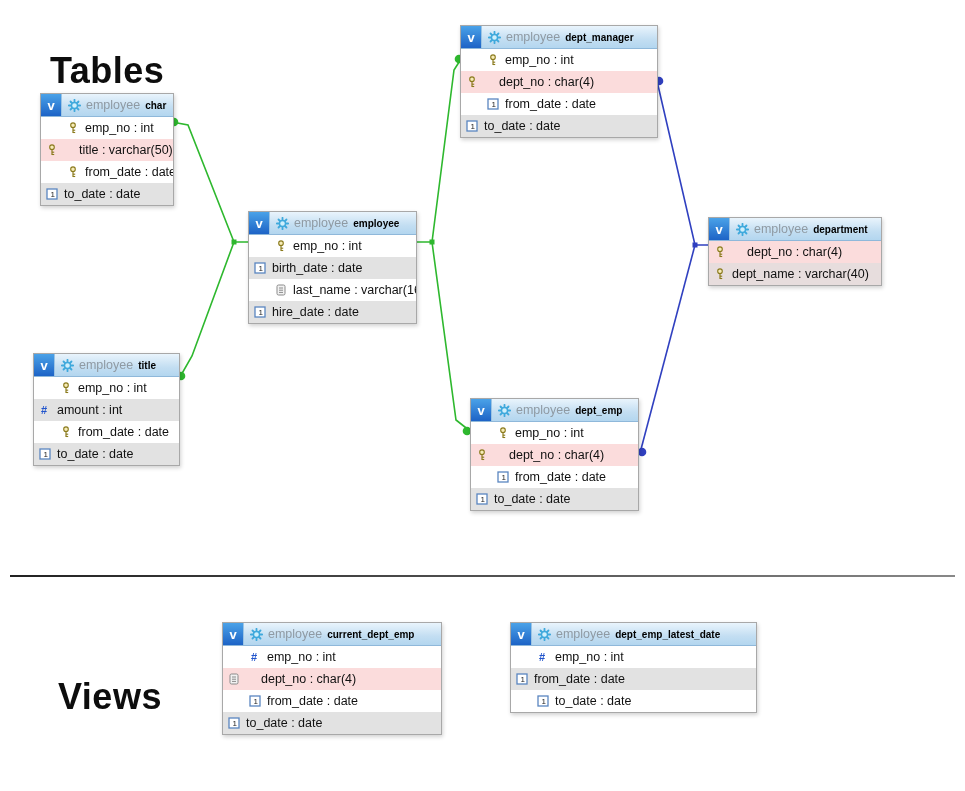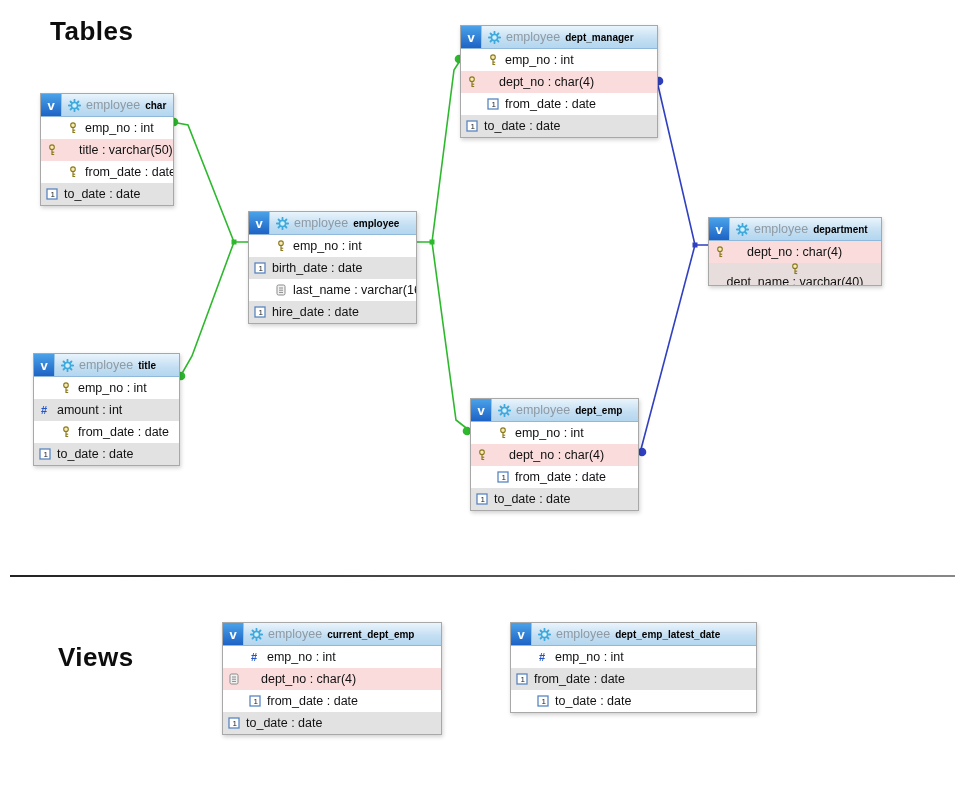--- a/index.html
+++ b/index.html
@@ -5,24 +5,25 @@
   html,body{margin:0;padding:0;background:#ffffff;}
   #canvas{
     position:relative;
     width:965px;height:791px;
     background:#ffffff;
     font-family:"Liberation Sans", sans-serif;
     overflow:hidden;
   }
   .section-heading{
     position:absolute;
-    font-size:26px;
+    font-size:36px;
     font-weight:800;
     color:#0d0d0d;
     letter-spacing:0.5px;
+    margin-top:34px;
   }
   #heading-tables{left:50px;top:16px;}
   #heading-views{left:58px;top:642px;text-align:right;}
   .divider{
     position:absolute;
     left:10px;top:575px;
     width:945px;height:2px;
     background:linear-gradient(90deg,#222 0%,#555 55%,#888 100%);
   }
   #wires{
@@ -73,21 +74,21 @@
   }
   .tbl-row .col-icon{
     width:12px;height:12px;
     flex:0 0 12px;
     margin:0 6px 0 5px;
     display:inline-flex;
   }
   .bg-white{background:#ffffff;padding-left:21px;}
   .bg-gray{background:#e2e2e2;}
   .bg-pink{background:#fbdcdc;gap:15px;}
-  .bg-pinkgray{background:#e7dddd;flex-direction:column;}
+  .bg-pinkgray{background:#e7dddd;}
 </style>
 </head>
 <body>
 
 <div id="canvas">
   <div class="section-heading" id="heading-tables">Tables</div>
   <div class="section-heading" id="heading-views">Views</div>
   <div class="divider"></div>
   <svg id="wires" width="965" height="791" viewBox="0 0 965 791">
       <polyline points="172,122 188,125 234,242 248,242" fill="none" stroke="#2eb82e" stroke-width="1.6"></polyline>

